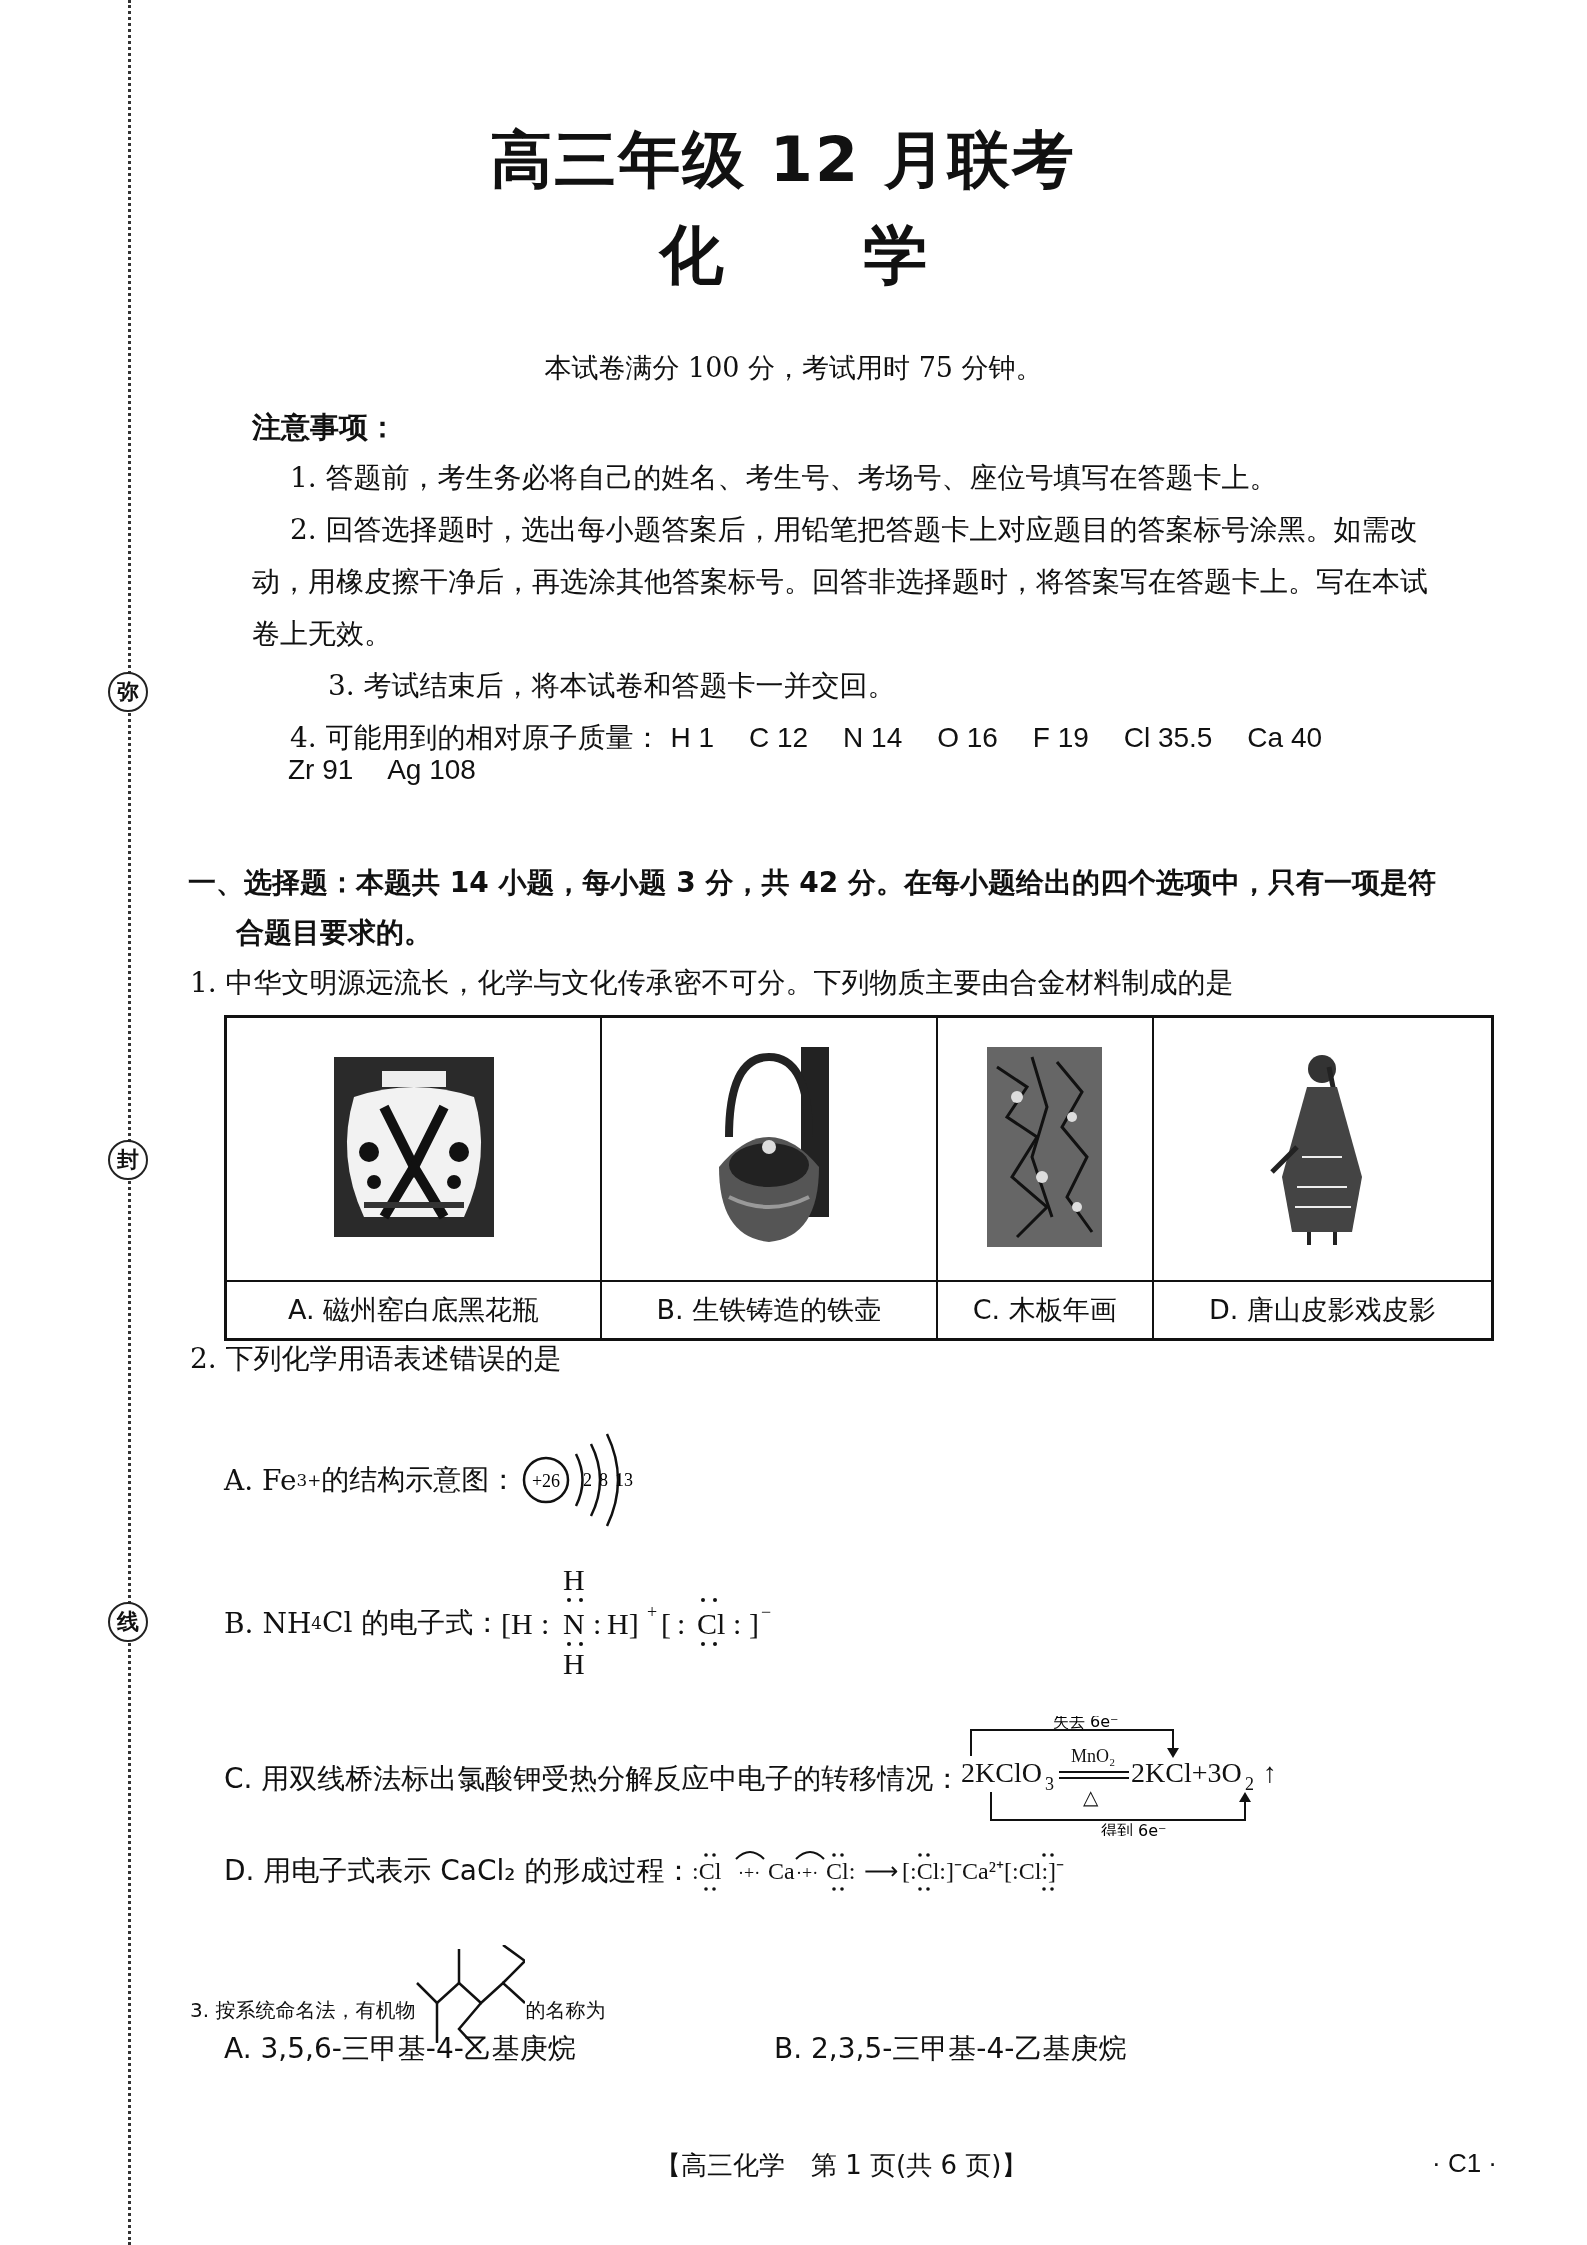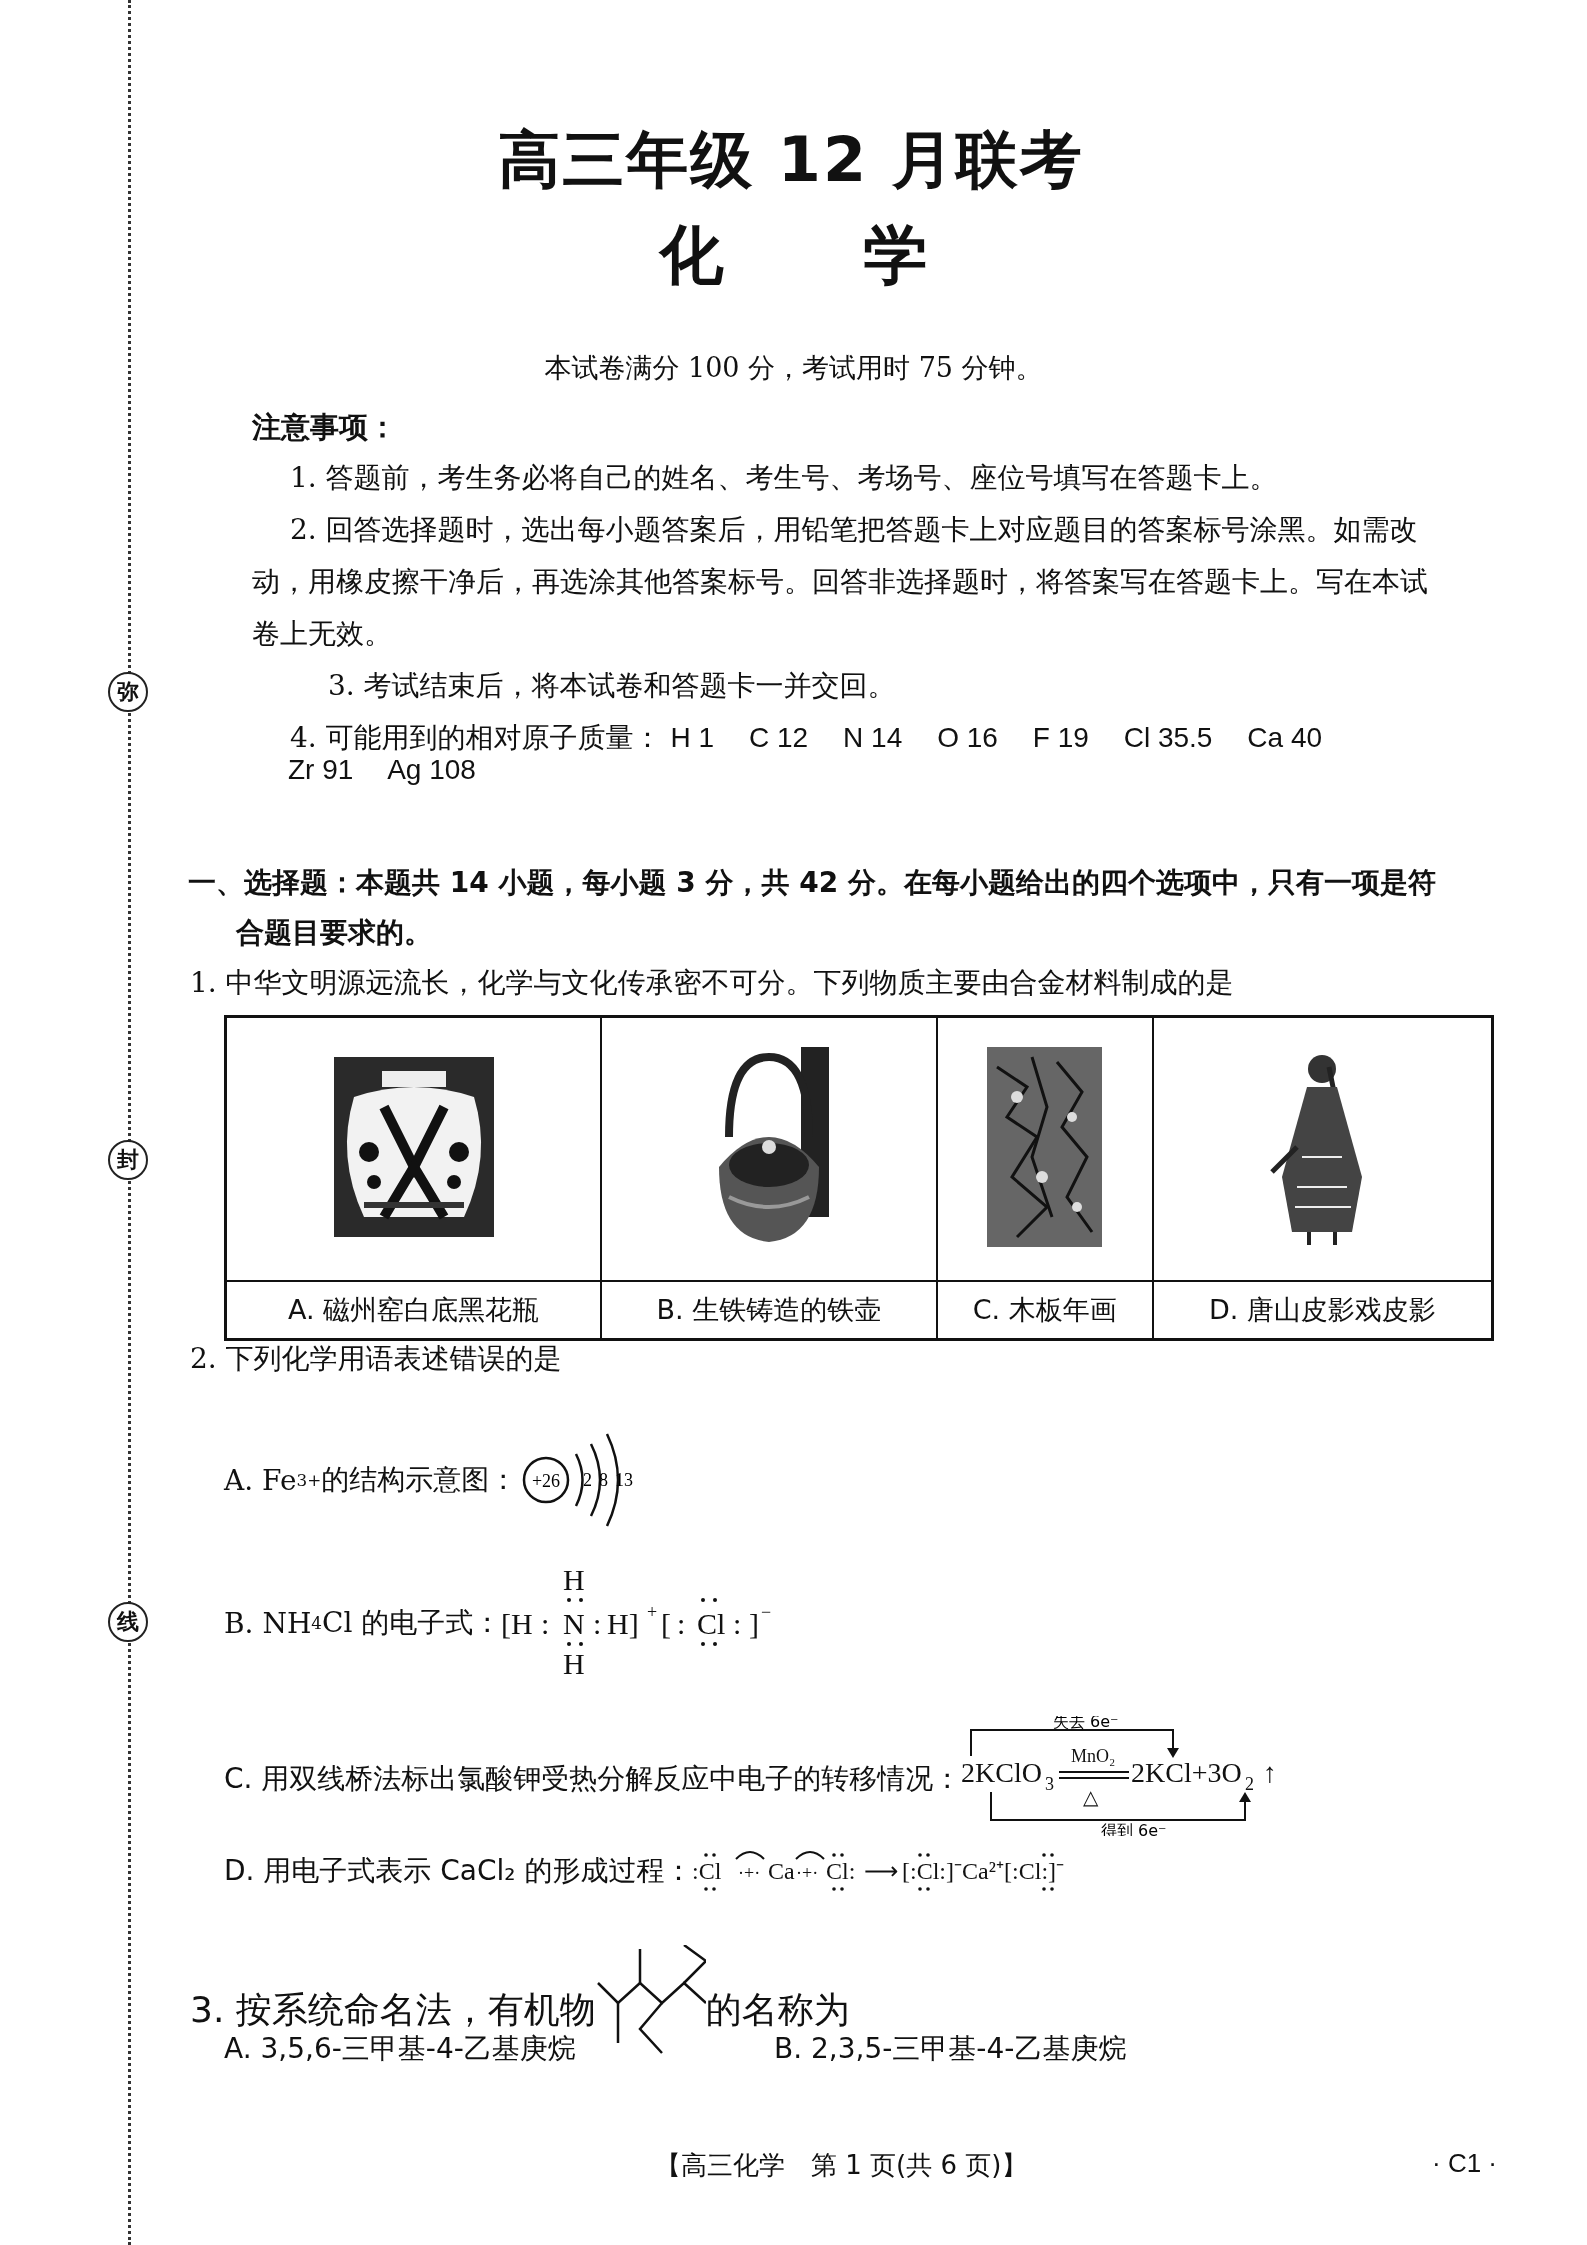--- a/index.html
+++ b/index.html
@@ -8,21 +8,21 @@
   .abs { position: absolute; }
   .sans { font-family: "DejaVu Sans", "Liberation Sans", sans-serif; }
   .serif { font-family: Liberation Sans, sans-serif; }
 
   
   .binding-line { left: 128px; top: 0; width: 0; height: 2245px; border-left: 3px dotted #333; }
   .bind-mark { left: 108px; width: 36px; height: 36px; border: 2px solid #222; border-radius: 50%;
                background: #fff; display: flex; align-items: center; justify-content: center;
                font-size: 22px; font-weight: bold; }
 
-  .title1 { top: 118px; left: 8px; width: 1566px; text-align: center; font-size: 62px; font-weight: bold; letter-spacing: 2px; }
+  .title1 { top: 118px; left: 0; width: 1566px; text-align: center; font-size: 62px; font-weight: bold; letter-spacing: 2px; }
   .title2 { top: 212px; left: 0; width: 1587px; text-align: center; font-size: 64px; font-weight: bold; }
   .title2 span { display: inline-block; margin: 0 70px; }
   .meta { top: 350px; left: 0; width: 1587px; text-align: center; font-size: 27px; }
 
   .notice-h { top: 408px; left: 252px; font-size: 29px; font-weight: bold; }
   .para { font-size: 28px; line-height: 52px; }
   .n1 { top: 452px; left: 290px; }
   .n2 { top: 504px; left: 252px; width: 1180px; text-indent: 38px; }
   .n3 { top: 660px; left: 290px; margin-left: 38px; }
   .n4 { top: 712px; left: 290px; }
@@ -39,21 +39,21 @@
   .q1-table tr.img-row td { height: 262px; }
   .q1-table tr.cap-row td { height: 56px; font-size: 27px; }
 
   .q2 { top: 1340px; left: 190px; font-size: 28px; }
   .opt { font-size: 28px; }
   .q2a { top: 1430px; left: 224px; }
   .q2b { top: 1568px; left: 224px; }
   .q2c { top: 1722px; left: 224px; }
   .q2d { top: 1843px; left: 224px; }
 
-  .q3 { top: 1945px; left: 190px; font-size: 36px; }
+  .q3 { top: 1945px; left: 190px; font-size: 20px; }
   .q3-opts { top: 2030px; left: 224px; width: 1100px; font-size: 28px; }
   .q3-opts .row { display: flex; height: 42px; }
   .q3-opts .cell { width: 668px; }
 
   .footer { top: 2148px; left: 655px; font-size: 26px; }
   .footer-code { top: 2148px; left: 1432px; font-size: 26px; }
 
   sup { font-size: 60%; vertical-align: 0.75em; line-height: 0; }
   sub { font-size: 60%; vertical-align: -0.3em; line-height: 0; }
 </style>

